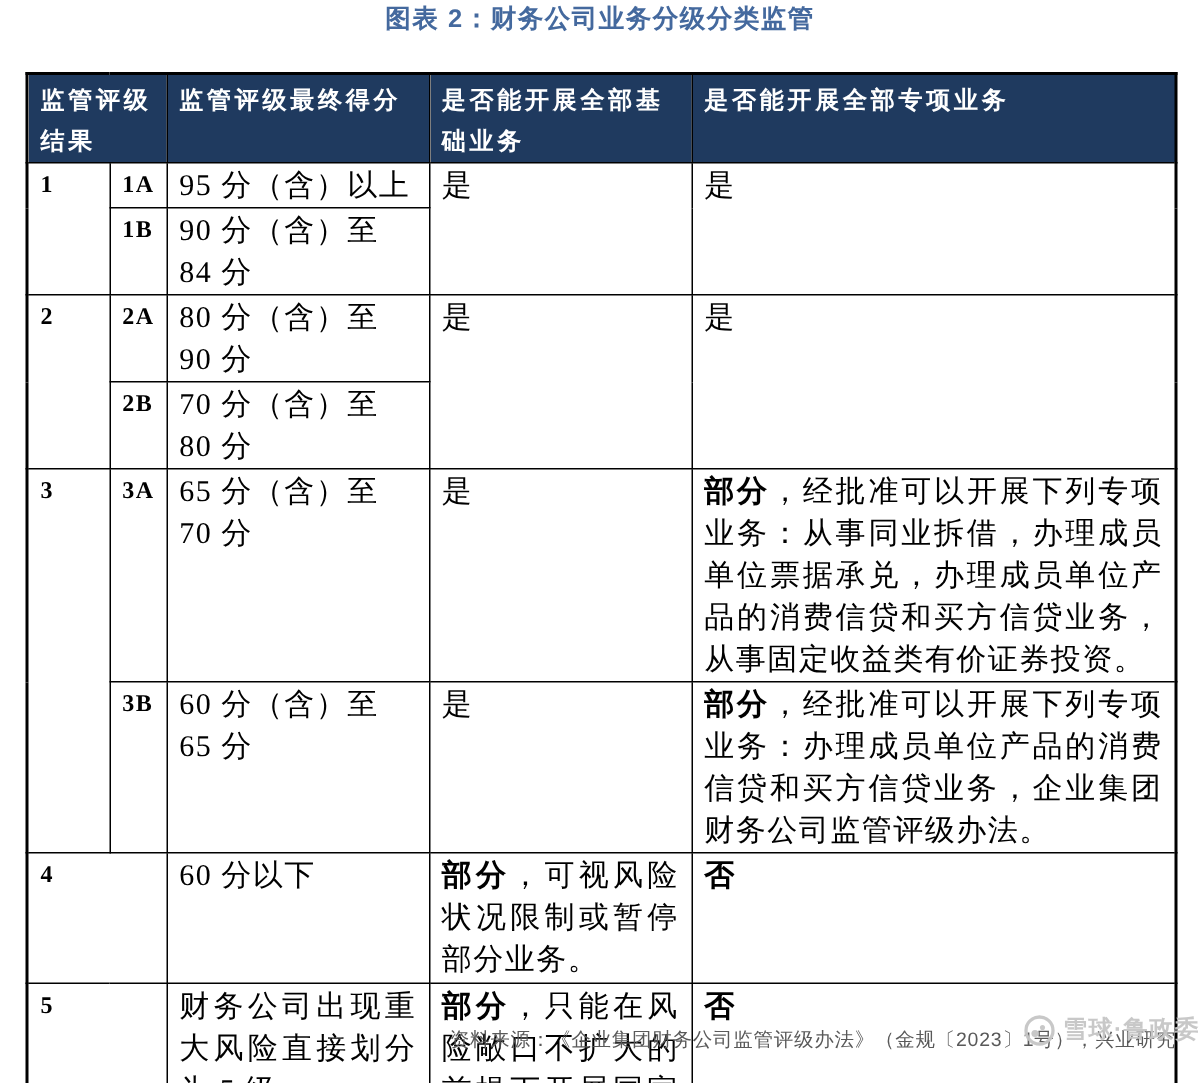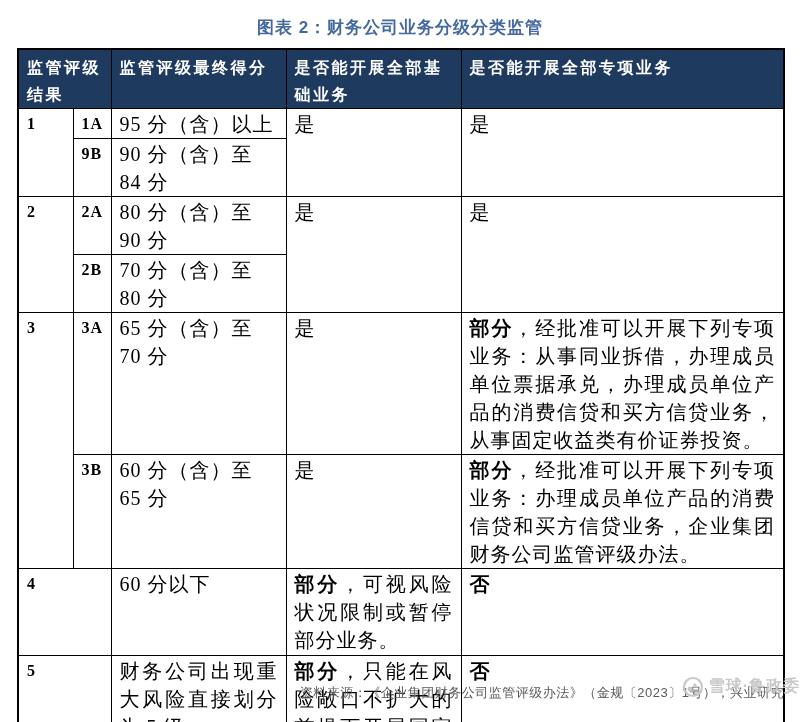--- a/index.html
+++ b/index.html
@@ -1,21 +1,21 @@
 <!DOCTYPE html>
 <html style="--header-bg: #1f3a5f; --title: #44699e; --border: #000000; --footer-text: #595959; --watermark: #c6c6c6;"><head>
 <meta charset="utf-8">
 <style>
   html,body{margin:0;padding:0;}
   body{
     width:800px;height:722px;background:#ffffff;position:relative;overflow:hidden;
     font-family:"Liberation Serif","DejaVu Serif",serif;color:#000;
   }
   .title{
-    position:absolute;top:16px;left:0;width:100%;text-align:center;
+    position:absolute;top:1px;left:0;width:100%;text-align:center;
     font-family:"Liberation Sans","DejaVu Sans",sans-serif;
     font-weight:bold;font-size:17px;letter-spacing:1px;
     color:var(--title,#44699e);
   }
   table.reg{
     position:absolute;left:17px;top:48px;width:766px;
     border-collapse:collapse;table-layout:fixed;
     border:2px solid var(--border,#000);
   }
   th,td{border:1px solid var(--border,#000);vertical-align:top;overflow:hidden;}
@@ -69,21 +69,21 @@
     </tr>
 
     <tr class="rh29">
       <td class="grade" rowspan="2">1</td>
       <td class="code">1A</td>
       <td>95 分（含）以上</td>
       <td rowspan="2">是</td>
       <td rowspan="2">是</td>
     </tr>
     <tr class="rh29">
-      <td class="code">9B</td>
+      <td class="code">1B</td>
       <td>90 分（含）至 84 分</td>
     </tr>
 
     <tr class="rh29">
       <td class="grade" rowspan="2">2</td>
       <td class="code">2A</td>
       <td>80 分（含）至 90 分</td>
       <td rowspan="2">是</td>
       <td rowspan="2">是</td>
     </tr>

